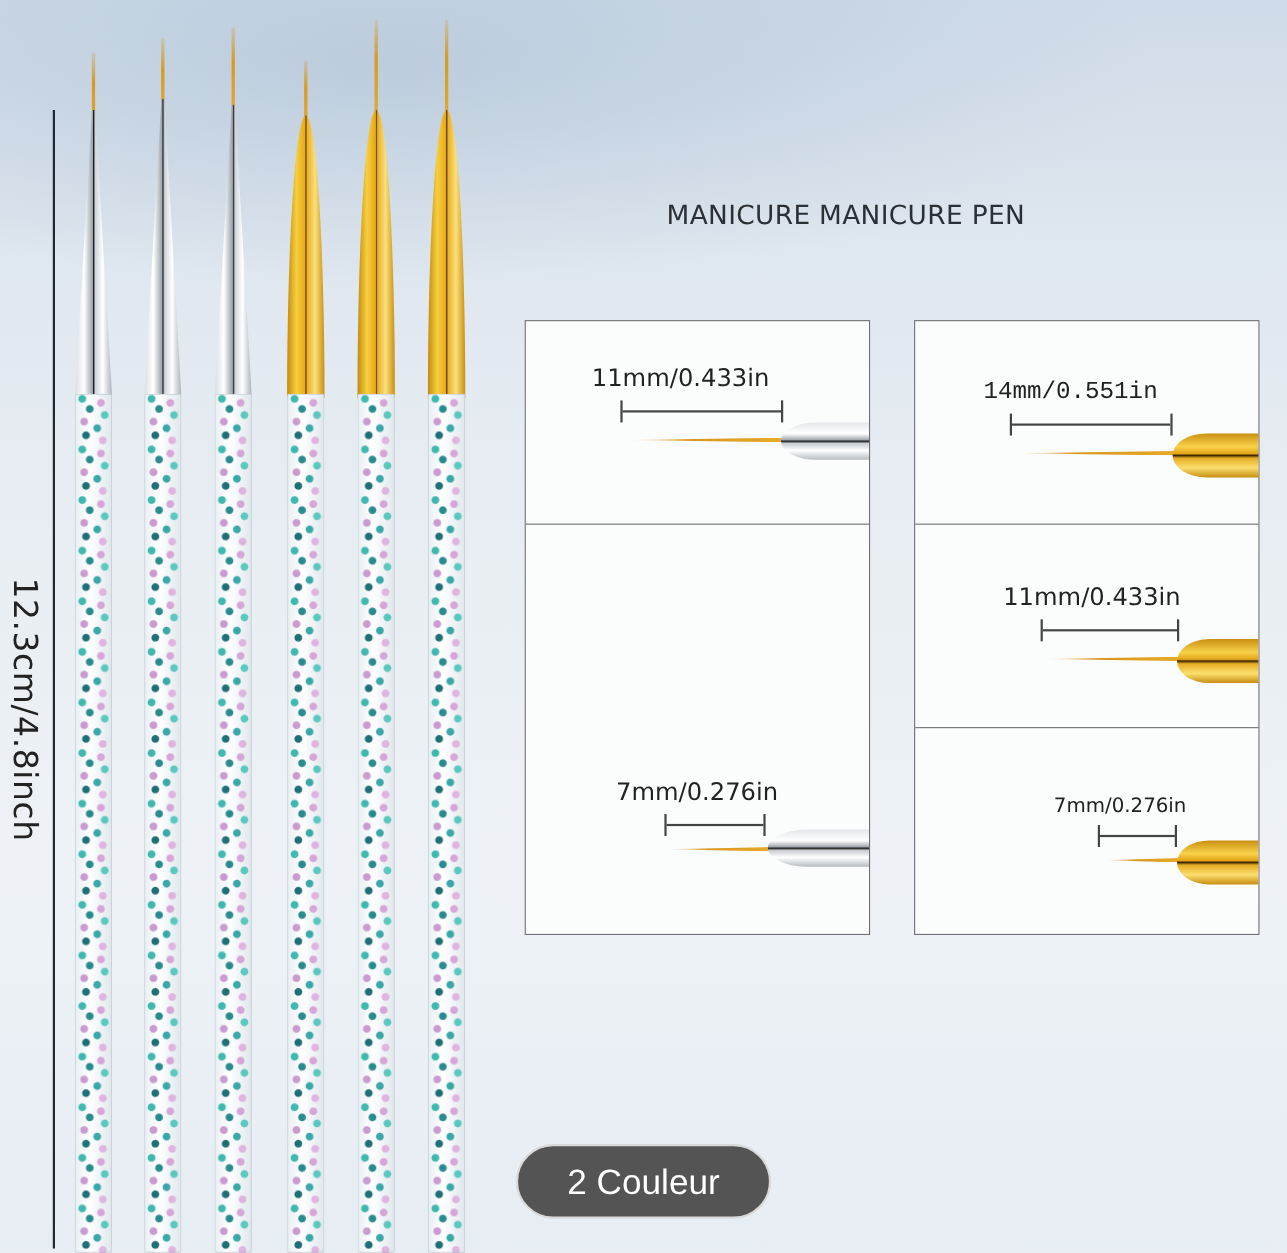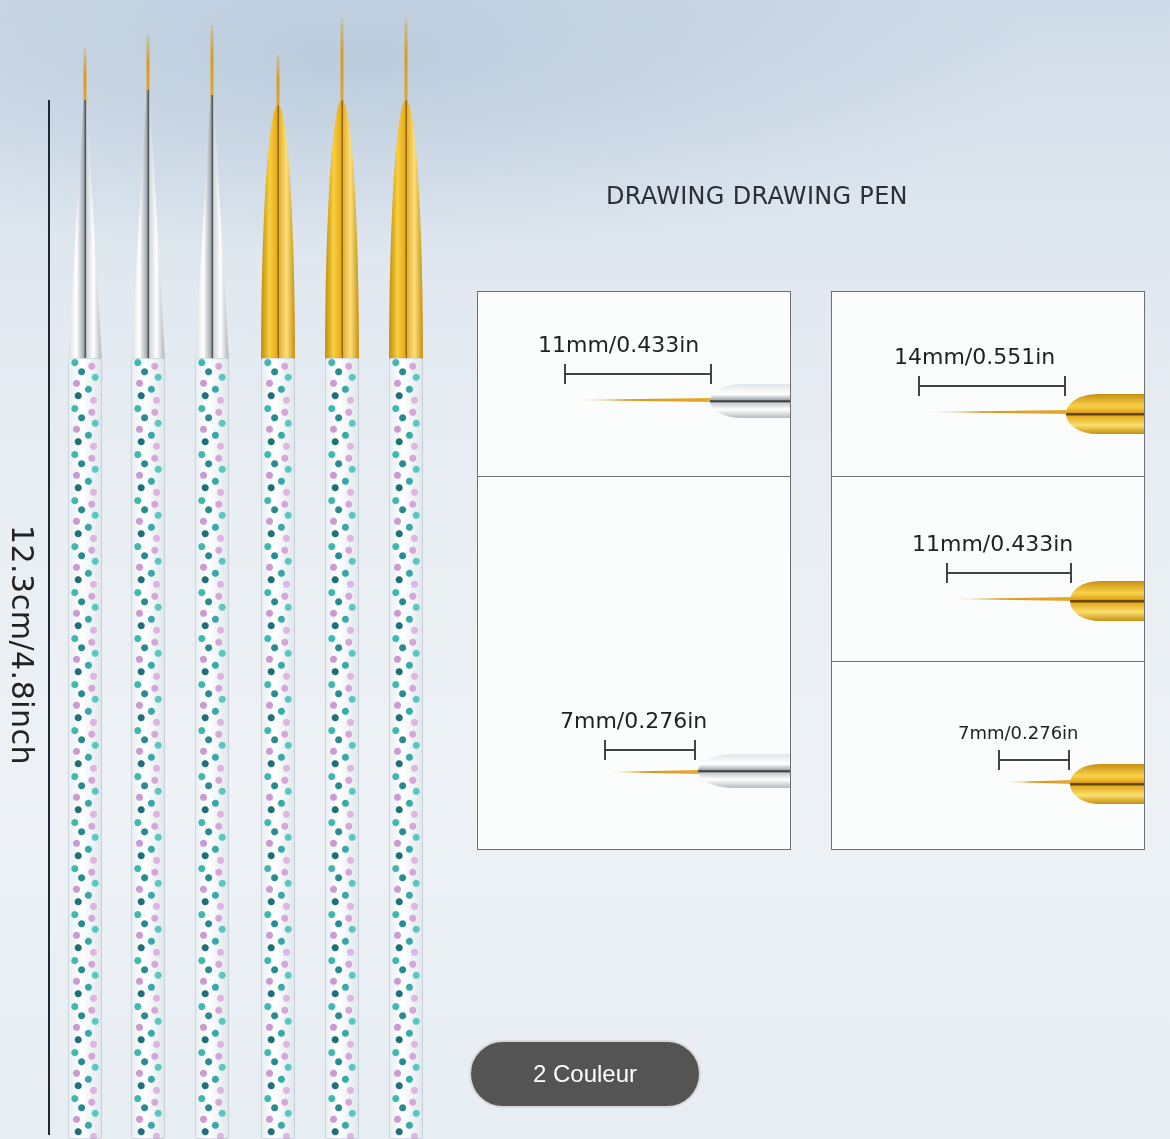--- a/index.html
+++ b/index.html
@@ -41,21 +41,21 @@
   .cell .lbl.small{font-size:18px;}
   .ruler{position:absolute;height:20px;border-left:2px solid #444;border-right:2px solid #444;box-sizing:border-box;}
   .ruler::after{content:"";position:absolute;left:0;right:0;top:9px;height:2px;background:#444;}
   .tip{position:absolute;height:4px;background:linear-gradient(90deg,rgba(220,150,30,0),#d8961c 40%,#e8aa2a);
     clip-path:polygon(0 50%,100% 0,100% 100%);}
   .metal{position:absolute;height:34px;border-radius:40% 0 0 40%/50% 0 0 50%;}
   .metal.silver{background:linear-gradient(180deg,#e3e6e9 0%,#ffffff 30%,#9ea6ad 47%,#111 50%,#c6ccd1 56%,#ffffff 75%,#b4bbc1 100%);}
   .metal.gold{background:linear-gradient(180deg,#c98f12 0%,#f8d24a 30%,#e3a417 46%,#3a2500 50%,#e6ac22 56%,#fbdf6e 78%,#c88e12 100%);}
   .badge{position:absolute;left:469px;top:1040px;width:232px;height:68px;border-radius:34px;
     background:#545454;border:2px solid #d9d9d9;box-sizing:border-box;display:flex;align-items:center;justify-content:center;
-    color:#fff;font-size:24px;font-family:"Liberation Sans",sans-serif;cursor:pointer;}
+    color:#fff;font-size:32px;font-family:"Liberation Sans",sans-serif;cursor:pointer;}
 </style>
 </head>
 <body>
 
 <div class="sky"></div>
 
 <div class="dim-line"></div>
 <div class="dim-label">
   <span>12.3cm/4.8inch</span>
 </div>
@@ -86,39 +86,39 @@
     <div class="ferrule gold" style="top:100px;height:262px;"></div>
     <div class="handle" style="top:358px;height:781px;"></div>
   </div>
   <div class="brush" style="left:386px;top:0;height:1139px;">
     <div class="bristle" style="top:18px;height:90px;"></div>
     <div class="ferrule gold" style="top:100px;height:262px;"></div>
     <div class="handle" style="top:358px;height:781px;"></div>
   </div>
 </div>
 
-<div class="title">DRAWING DRAWING PEN</div>
+<div class="title">MANICURE MANICURE PEN</div>
 
 <div class="panel" style="left:477px;top:291px;">
   <div class="cell" style="top:0;">
     <div class="lbl" style="left:60px;top:40px;">11mm/0.433in</div>
     <div class="ruler" style="left:86px;top:72px;width:148px;"></div>
     <div class="tip" style="left:92px;top:106px;width:142px;"></div>
     <div class="metal silver" style="left:232px;top:92px;width:80px;"></div>
   </div>
   <div class="cell" style="top:370px;">
     <div class="lbl" style="left:82px;top:46px;">7mm/0.276in</div>
     <div class="ruler" style="left:126px;top:78px;width:92px;"></div>
     <div class="tip" style="left:128px;top:108px;width:94px;"></div>
     <div class="metal silver" style="left:220px;top:92px;width:92px;"></div>
   </div>
 </div>
 
 <div class="panel" style="left:831px;top:291px;">
-  <div class="cell" style="top:0;">
+  <div class="cell" style="top:0;font-family:Liberation Mono, monospace;">
     <div class="lbl" style="left:62px;top:52px;">14mm/0.551in</div>
     <div class="ruler" style="left:86px;top:84px;width:148px;"></div>
     <div class="tip" style="left:90px;top:118px;width:146px;"></div>
     <div class="metal gold" style="left:234px;top:102px;width:78px;height:40px;"></div>
   </div>
   <div class="cell" style="top:185px;">
     <div class="lbl" style="left:80px;top:54px;">11mm/0.433in</div>
     <div class="ruler" style="left:114px;top:86px;width:126px;"></div>
     <div class="tip" style="left:116px;top:120px;width:126px;"></div>
     <div class="metal gold" style="left:238px;top:104px;width:74px;height:40px;"></div>

